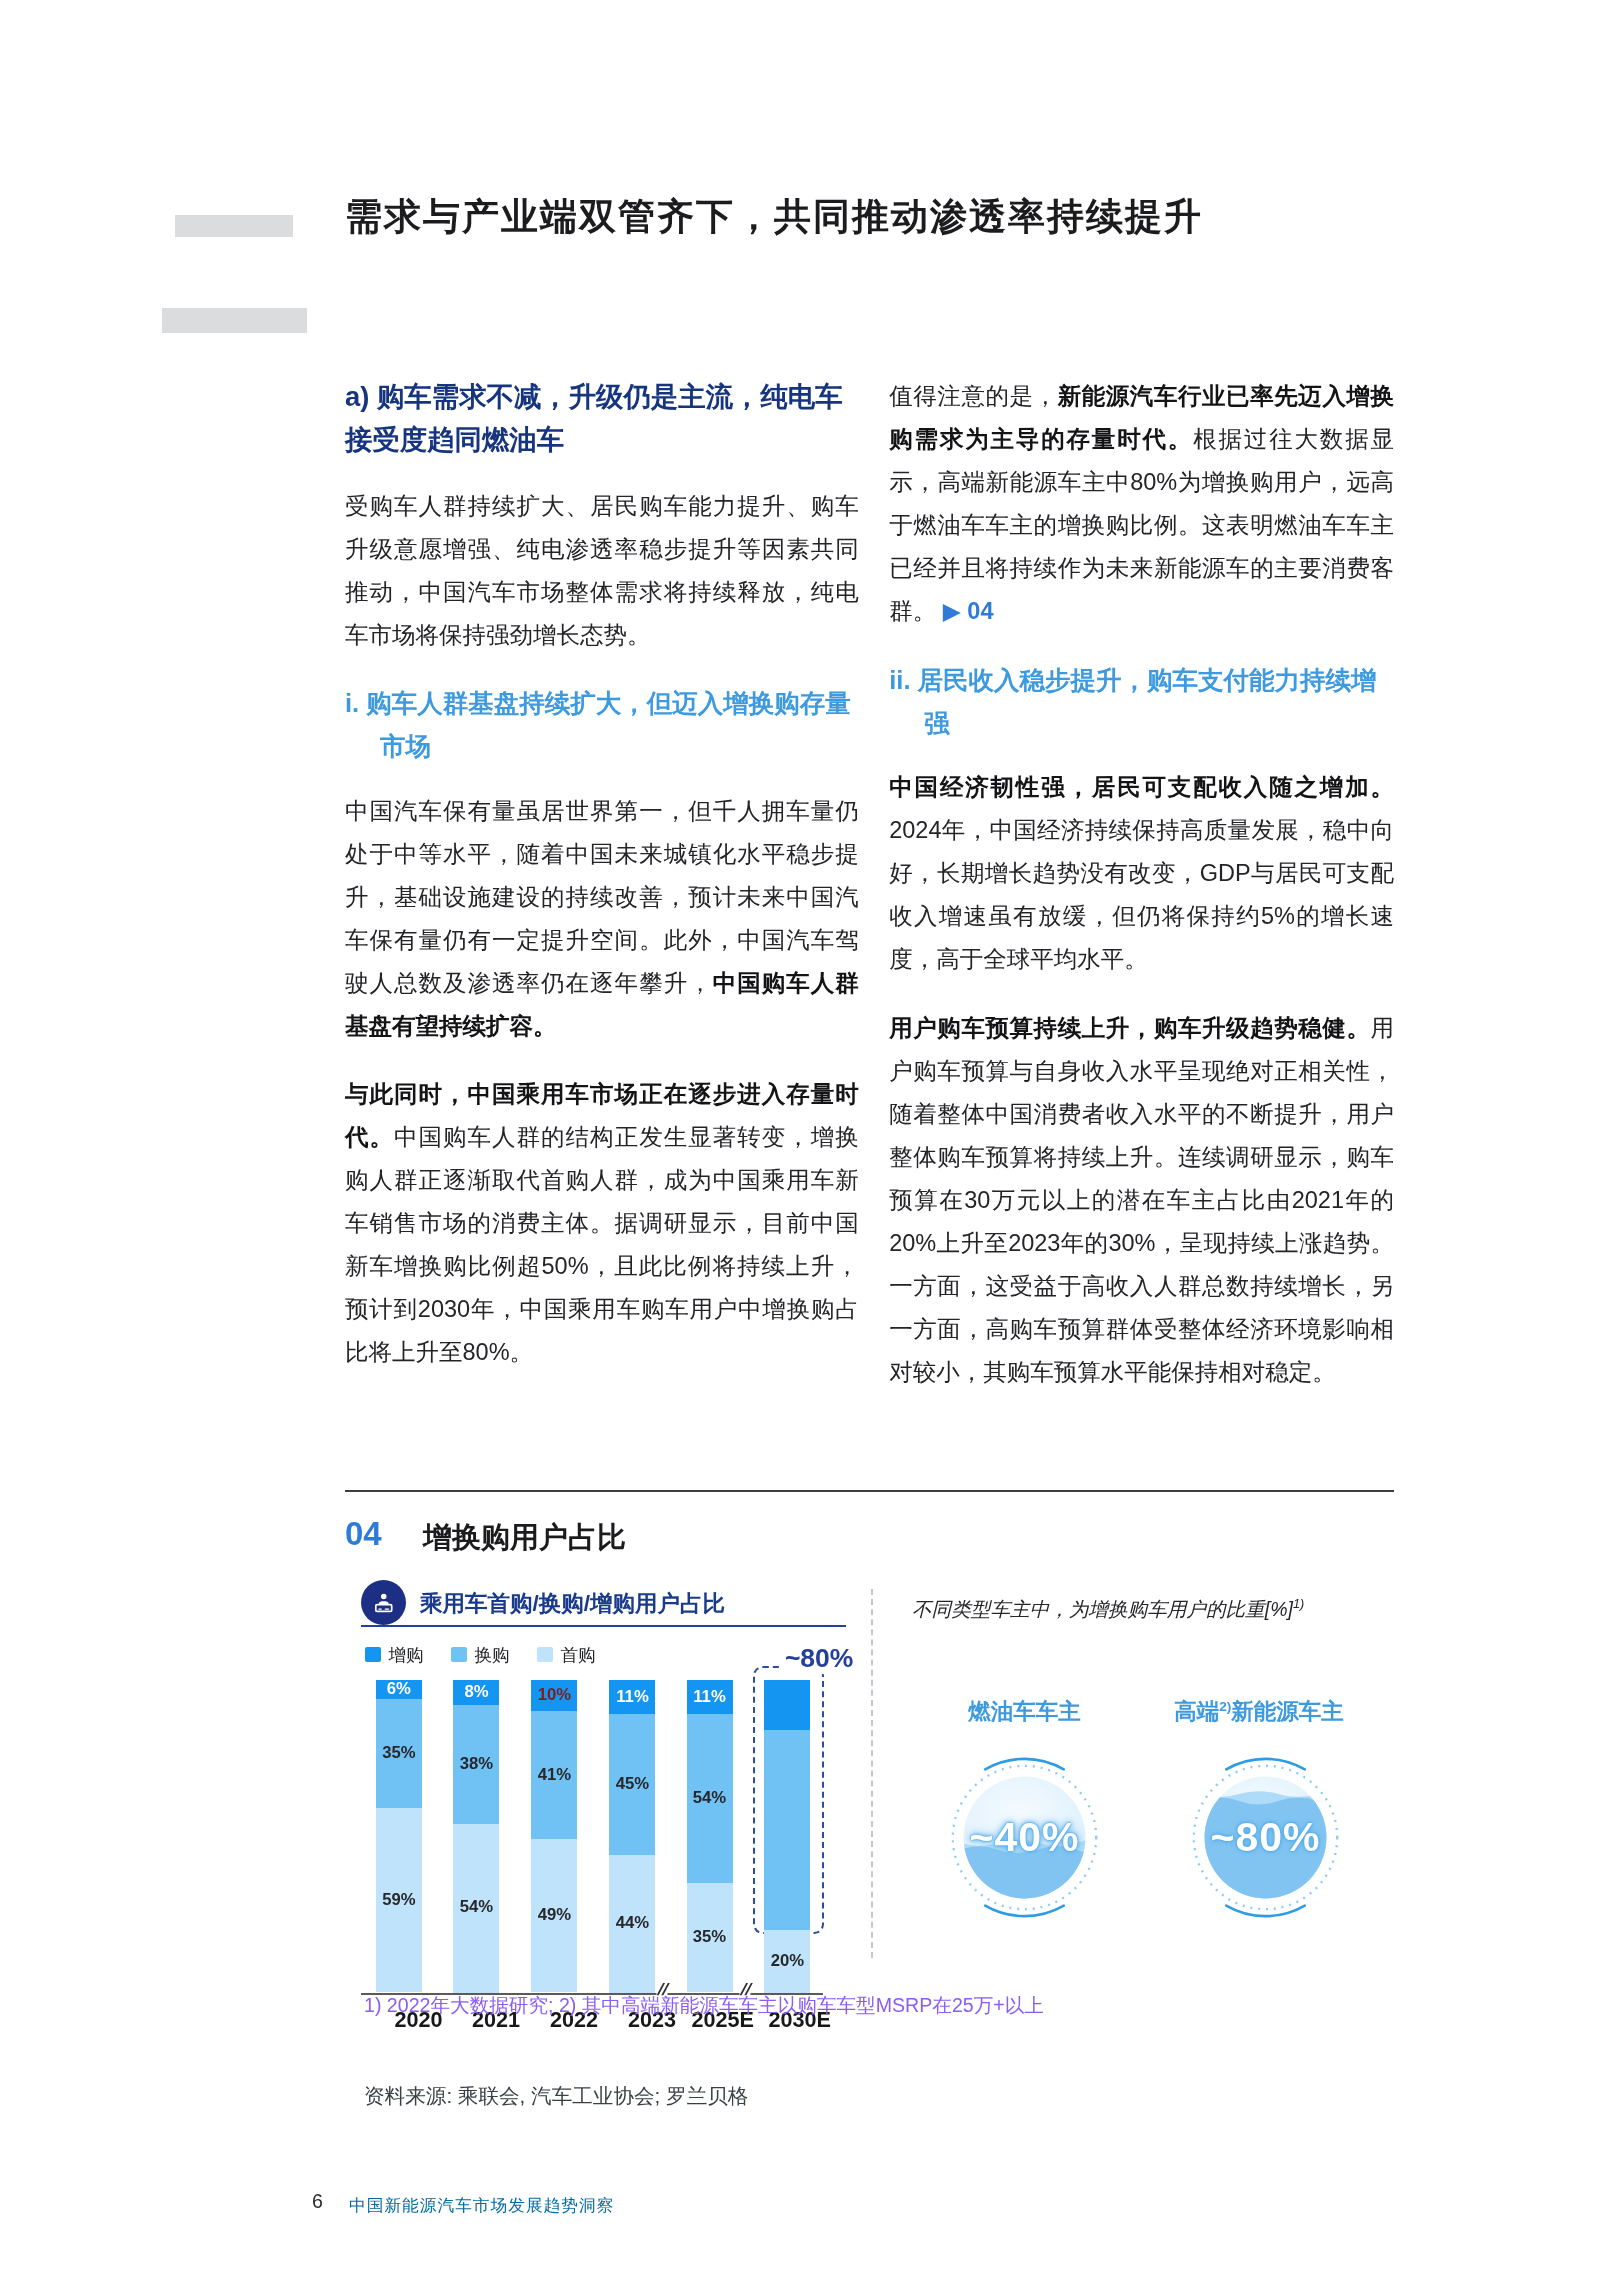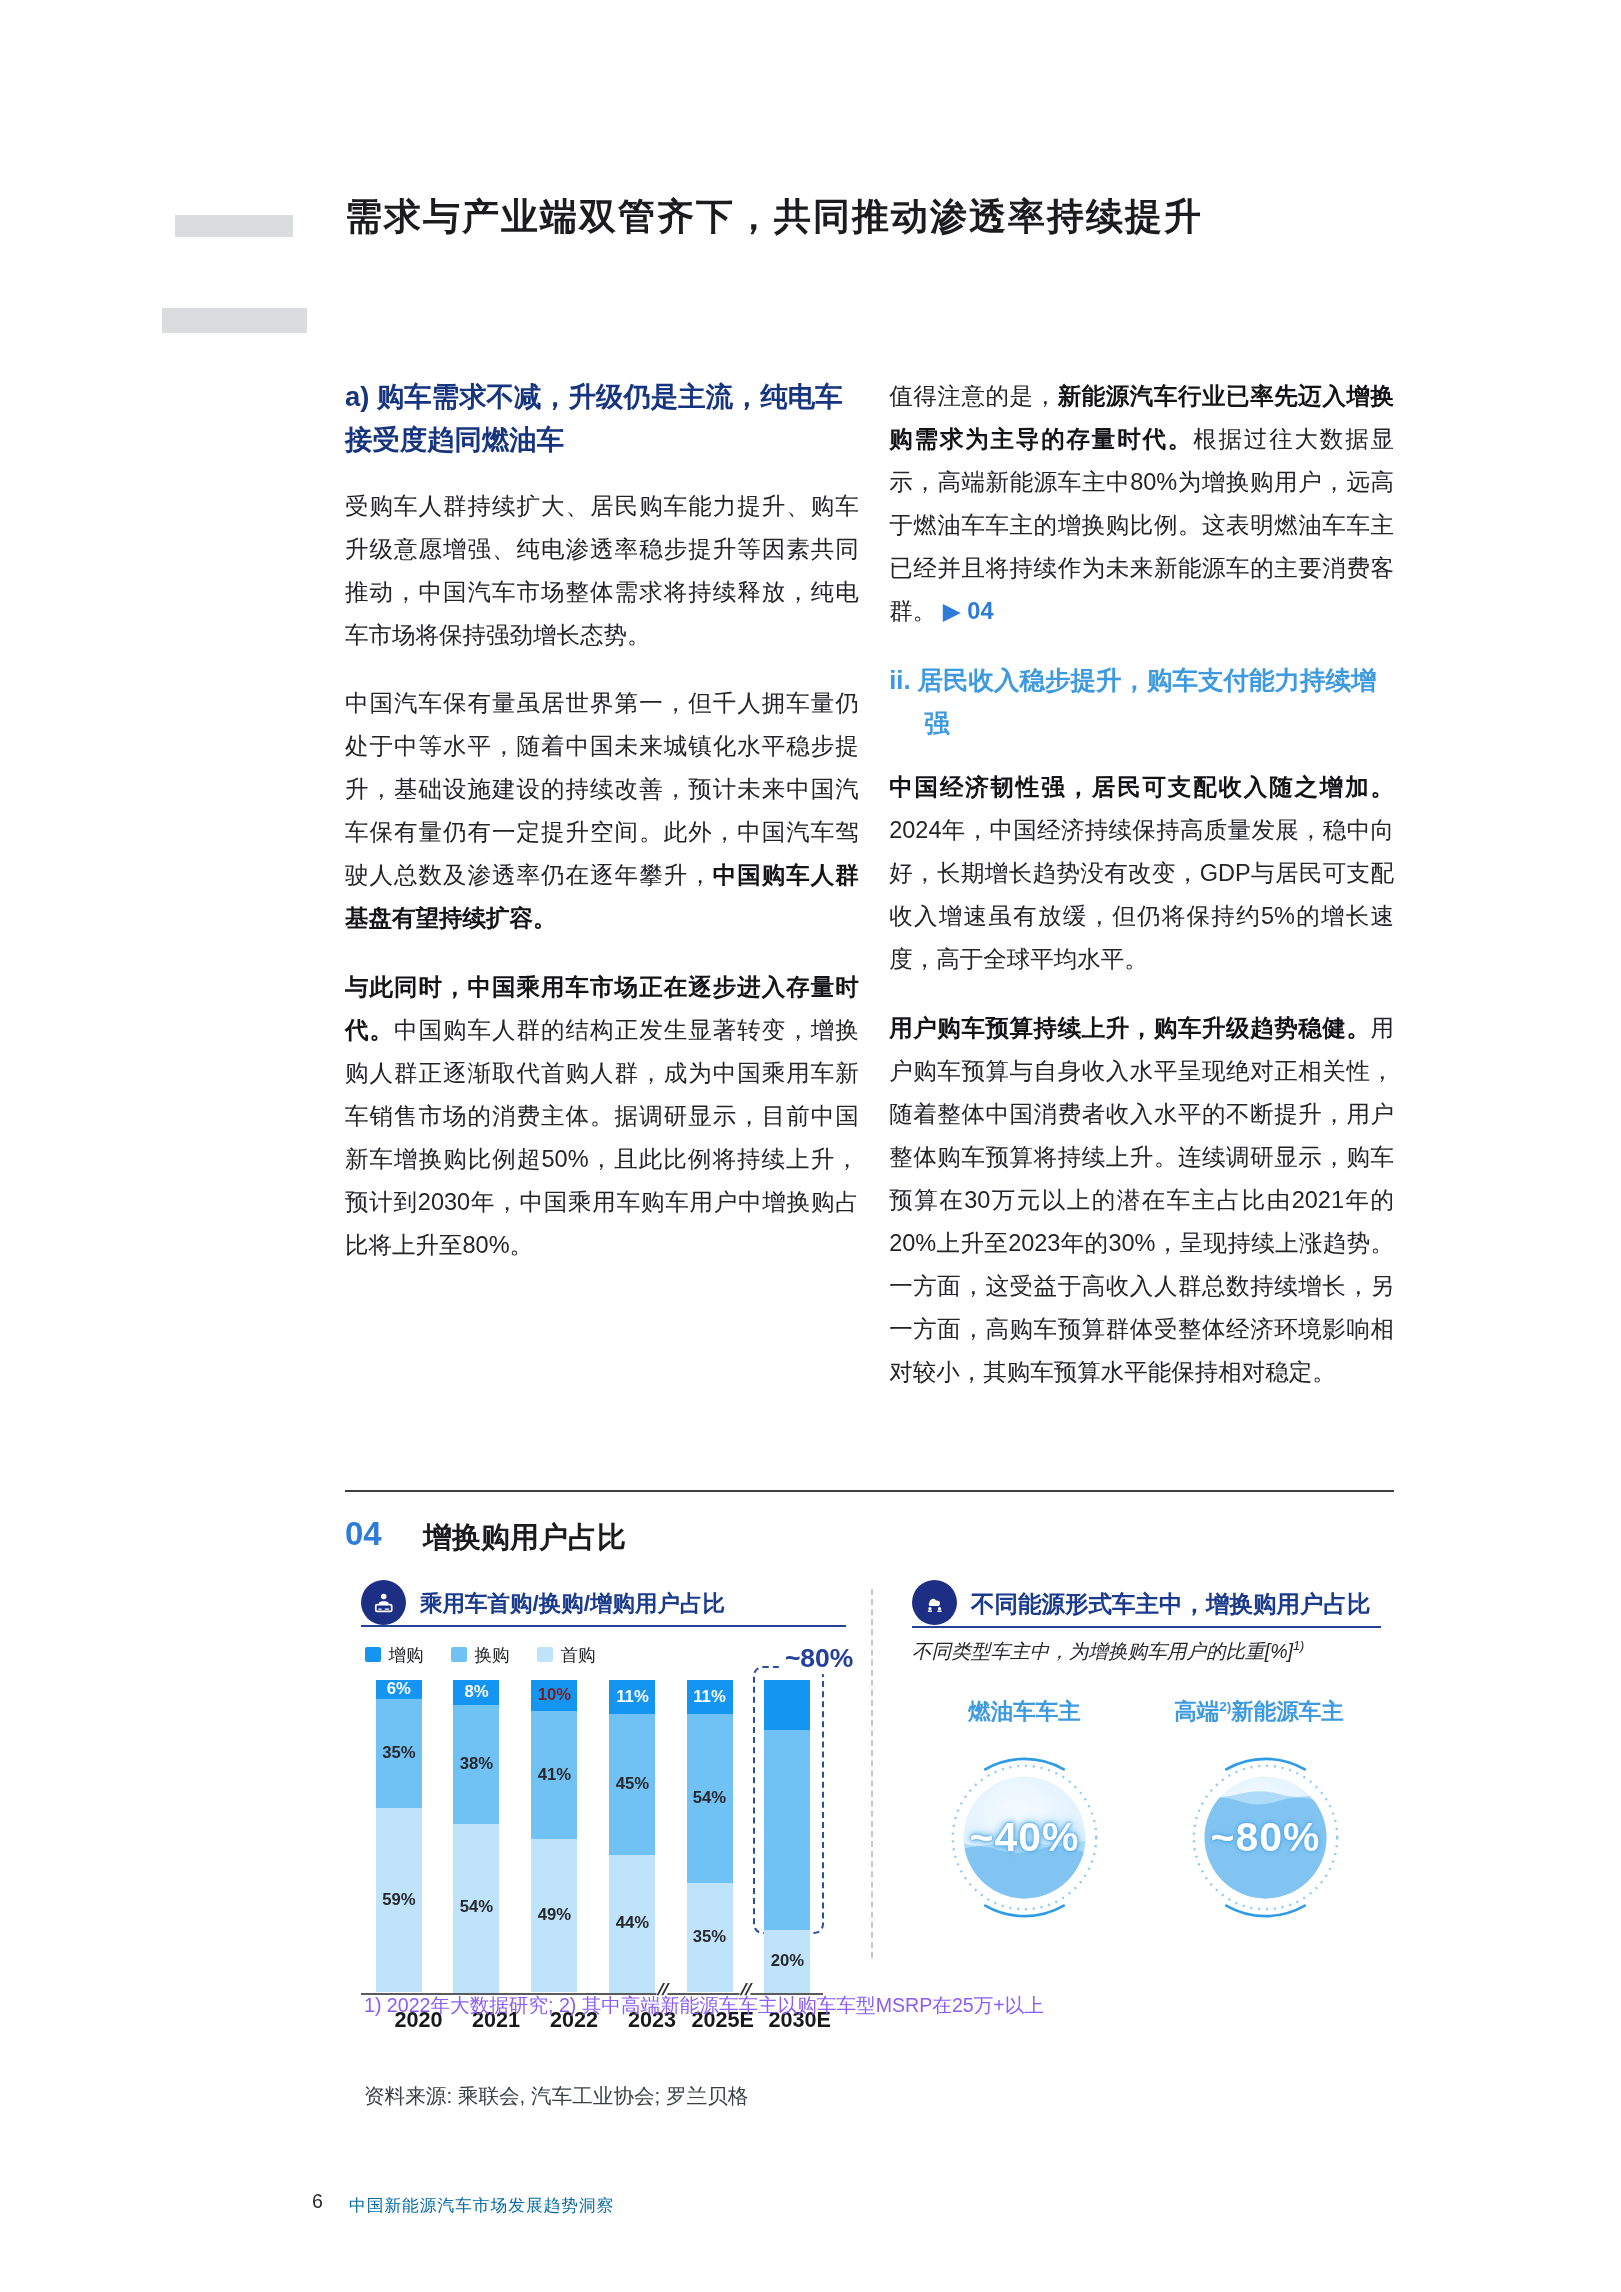--- a/index.html
+++ b/index.html
@@ -104,20 +104,21 @@
 <div class="deco deco-1"></div>
 <div class="deco deco-2"></div>
 
 <h1 class="page-title abs">需求与产业端双管齐下，共同推动渗透率持续提升</h1>
 
 <div class="cols abs">
   <div class="col-left">
     <div class="a-head">a) 购车需求不减，升级仍是主流，纯电车接受度趋同燃油车</div>
     <div id="left-blocks">
         <p class="body-p"><span>受购车人群持续扩大、居民购车能力提升、购车升级意愿增强、纯电渗透率稳步提升等因素共同推动，中国汽车市场整体需求将持续释放，纯电车市场将保持强劲增长态势。</span></p>
+        <div class="sub-h">i. 购车人群基盘持续扩大，但迈入增换购存量市场</div>
         <p class="body-p"><span>中国汽车保有量虽居世界第一，但千人拥车量仍处于中等水平，随着中国未来城镇化水平稳步提升，基础设施建设的持续改善，预计未来中国汽车保有量仍有一定提升空间。此外，中国汽车驾驶人总数及渗透率仍在逐年攀升，</span><span class="b">中国购车人群基盘有望持续扩容。</span></p>
         <p class="body-p"><span class="b">与此同时，中国乘用车市场正在逐步进入存量时代。</span><span>中国购车人群的结构正发生显著转变，增换购人群正逐渐取代首购人群，成为中国乘用车新车销售市场的消费主体。据调研显示，目前中国新车增换购比例超50%，且此比例将持续上升，预计到2030年，中国乘用车购车用户中增换购占比将上升至80%。</span></p>
       </div>
   </div>
   <div class="col-right">
     <div id="right-blocks">
         <p class="body-p"><span>值得注意的是，</span><span class="b">新能源汽车行业已率先迈入增换购需求为主导的存量时代。</span><span>根据过往大数据显示，高端新能源车主中80%为增换购用户，远高于燃油车车主的增换购比例。这表明燃油车车主已经并且将持续作为未来新能源车的主要消费客群。</span><span class="ref"> ▶ 04</span></p>
         <div class="sub-h">ii. 居民收入稳步提升，购车支付能力持续增强</div>
         <p class="body-p"><span class="b">中国经济韧性强，居民可支配收入随之增加。</span><span>2024年，中国经济持续保持高质量发展，稳中向好，长期增长趋势没有改变，GDP与居民可支配收入增速虽有放缓，但仍将保持约5%的增长速度，高于全球平均水平。</span></p>
         <p class="body-p"><span class="b">用户购车预算持续上升，购车升级趋势稳健。</span><span>用户购车预算与自身收入水平呈现绝对正相关性，随着整体中国消费者收入水平的不断提升，用户整体购车预算将持续上升。连续调研显示，购车预算在30万元以上的潜在车主占比由2021年的20%上升至2023年的30%，呈现持续上涨趋势。一方面，这受益于高收入人群总数持续增长，另一方面，高购车预算群体受整体经济环境影响相对较小，其购车预算水平能保持相对稳定。</span></p>
@@ -200,31 +201,20 @@
       <div class="bar-seg" style="left: 403px; top: -7.10543e-15px; height: 50px; background: rgb(20, 149, 242);"></div>
       <div class="year" style="left: 382px;">2030E</div>
       <span class="brk" style="left: 296px;">//</span>
       <span class="brk" style="left: 379px;">//</span>
     </div>
 </div>
 
 <div class="divider abs"></div>
 
 <div class="panel panel-right">
-  <div class="panel-header">
-    <span class="hdr-icon">
-      <svg width="25.5" height="25.5" viewBox="0 0 24 24">
-        <path d="M7 11.5a3.4 3.4 0 0 1 6.3-1.6 3 3 0 0 1 3.7 2.9c0 .9-.5 1.7-1.2 2.2H7a2.6 2.6 0 0 1 0-3.5z" fill="#fff"></path>
-        <circle cx="7.5" cy="17.6" r="1.5" fill="#fff"></circle>
-        <circle cx="16.5" cy="17.6" r="1.5" fill="#fff"></circle>
-        <path d="M5.6 20h3.8M14.6 20h3.8" stroke="#fff" stroke-width="1.3"></path>
-      </svg>
-    </span>
-    <span>不同能源形式车主中，增换购用户占比</span>
-  </div>
   <div class="panel-subtitle">
     <span>不同类型车主中，为增换购车用户的比重[%]</span><sup>1)</sup>
   </div>
   <div class="gauge-labels" id="gauge-labels">
       <div class="gauge-label gl-1">燃油车车主</div>
       <div class="gauge-label gl-2">高端<sup>2)</sup>新能源车主</div>
     </div>
   <div id="gauge-balls">
       <div class="ball ball-1">
   <svg width="167" height="167" viewBox="0 0 170 170">

